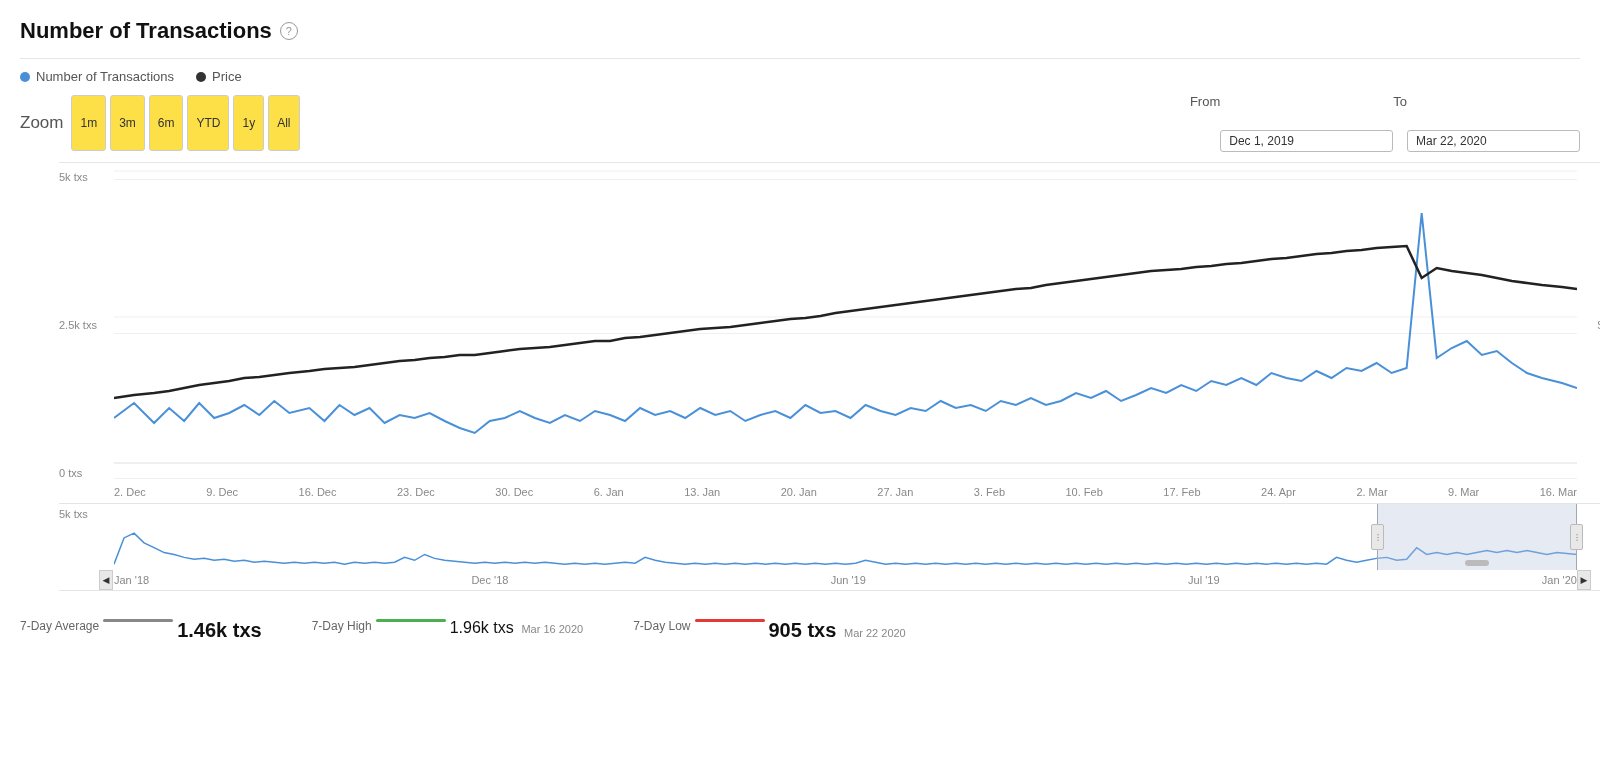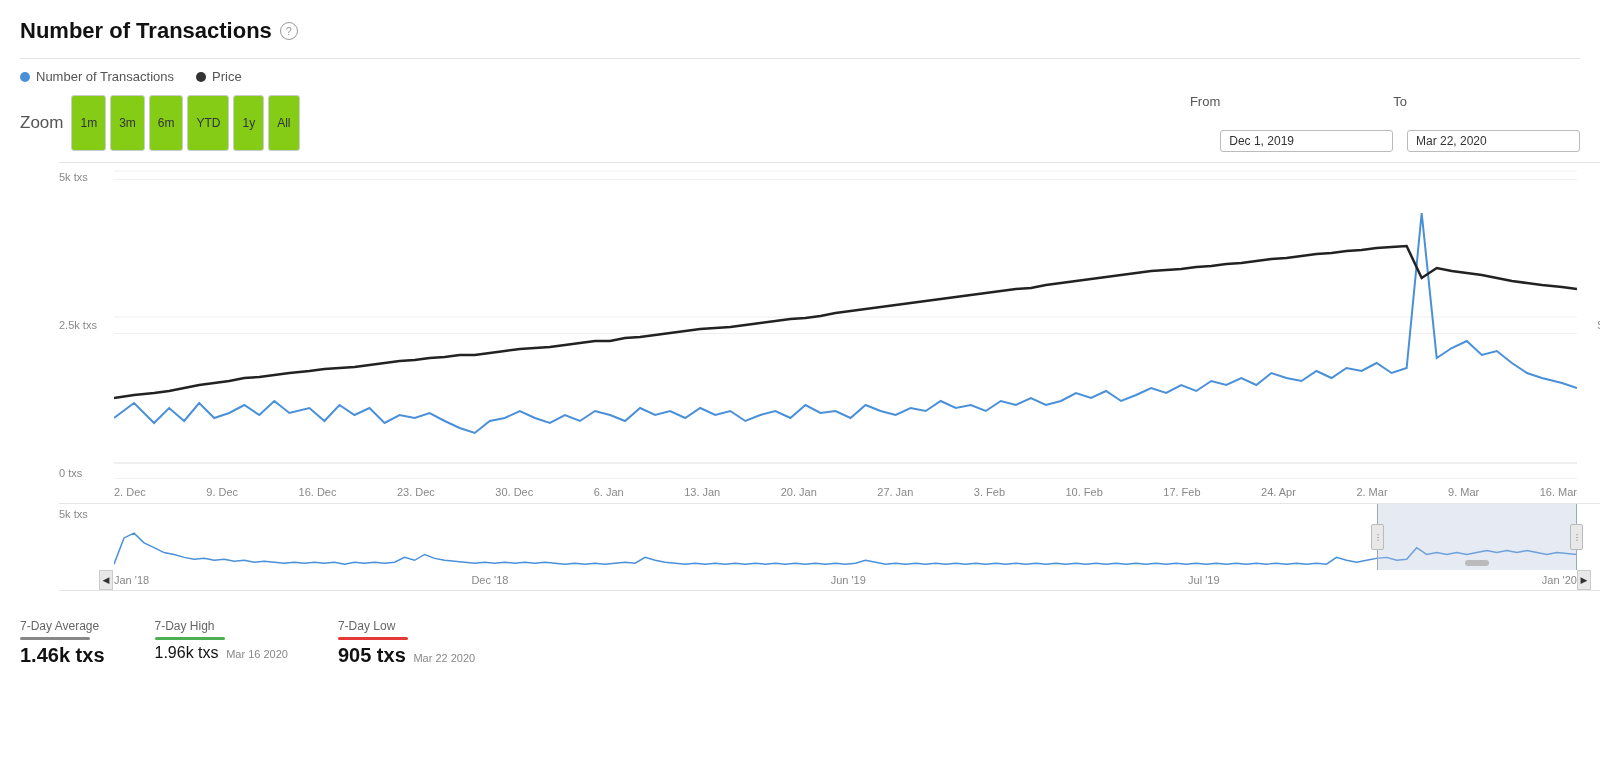--- a/index.html
+++ b/index.html
@@ -73,21 +73,21 @@
     }
     .zoom-label {
       color: #555;
       margin-right: 4px;
       font-size: 17px;
     }
     .zoom-btn {
       padding: 20px 8px;
       border: 1px solid #ccc;
       border-radius: 3px;
-      background: #84cc16;
+      background: #fde047;
       cursor: pointer;
       font-size: 12px;
       color: #333;
     }
     .date-range-section {
       display: flex;
       align-items: flex-start;
       font-size: 13px;
       color: #555;
     }
@@ -203,21 +203,21 @@
       align-items: flex-start;
       padding-top: 4px;
     }
     
     .stats-section {
       display: flex;
       gap: 50px;
       margin-top: 20px;
       padding-top: 8px;
     }
-    .stat-item { display: flex; flex-direction: column; gap: 4px; }
+    .stat-item { display: flex; flex-direction: row; gap: 4px; }
     .stat-label { font-size: 12px; color: #666; }
     .stat-line {
       height: 3px;
       width: 70px;
       border-radius: 2px;
     }
   </style>
 </head>
 <body>
 

